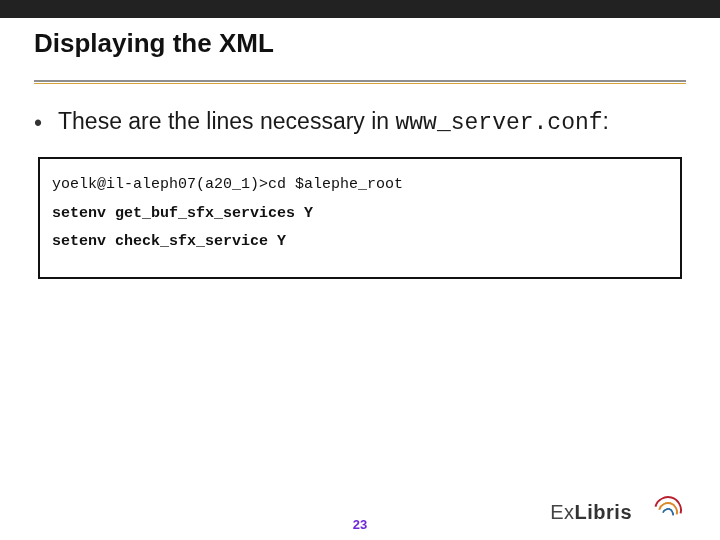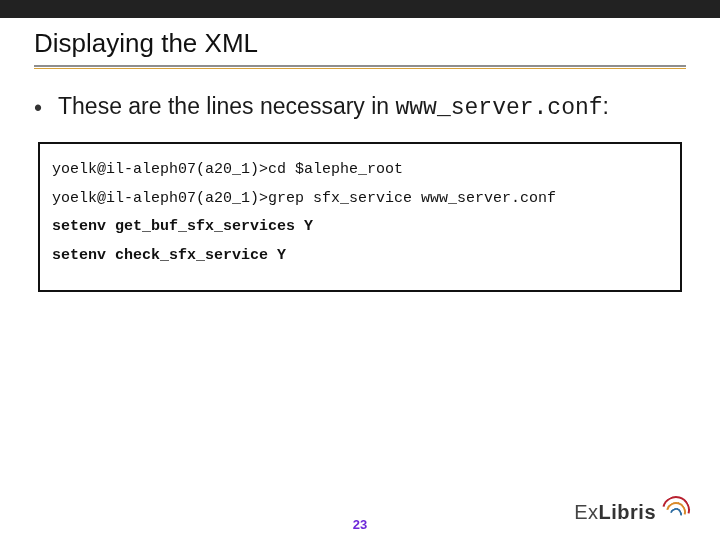--- a/index.html
+++ b/index.html
@@ -14,23 +14,23 @@
   .top-bar {
     height: 18px;
     background: #222;
     width: 100%;
   }
   .content {
     padding: 10px 34px 0 34px;
   }
   .title {
     font-size: 26px;
-    font-weight: normal;
+    font-weight: bold;
     color: #111;
-    padding-bottom: 6px;
+    padding-bottom: 21px;
   }
   .title-underline {
     border-bottom: 2px solid #8e8e8e;
     margin-bottom: 1px;
   }
   .title-underline2 {
     border-bottom: 1px solid #d8a23a;
     margin-bottom: 22px;
   }
   .bullet-row {
@@ -64,25 +64,25 @@
     bottom: 8px;
     left: 0;
     width: 100%;
     text-align: center;
     font-size: 13px;
     font-weight: bold;
     color: #6d28d9;
   }
   .logo {
     position: absolute;
-    right: 28px;
+    right: 36px;
     bottom: 16px;
     display: flex;
     align-items: flex-end;
-    gap: 6px;
+    gap: 22px;
   }
   .logo-text {
     font-size: 20px;
     color: #444;
     letter-spacing: 0.5px;
     font-family: Arial, sans-serif;
   }
   .logo-text .thin { font-weight: 300; }
   .logo-text .bold { font-weight: 700; color: #333; }
   .logo-arcs {
@@ -114,21 +114,20 @@
 
   <div class="bullet-row">
     <div class="bullet">•</div>
     <div>
       <span>These are the lines necessary in </span><span class="mono">www_server.conf</span><span>:</span>
     </div>
   </div>
 
   <div class="code-box">
     <div>yoelk@il-aleph07(a20_1)&gt;cd $alephe_root</div>
-    <div>yoelk@il-aleph07(a20_1)&gt;grep sfx_service www_server.conf</div>
     <div><b>setenv get_buf_sfx_services Y</b></div>
     <div><b>setenv check_sfx_service Y</b></div>
   </div>
 </div>
 
 <div class="page-number">23</div>
 
 <div class="logo">
   <div class="logo-text">
     <span class="thin">Ex</span><span class="bold">Libris</span>

